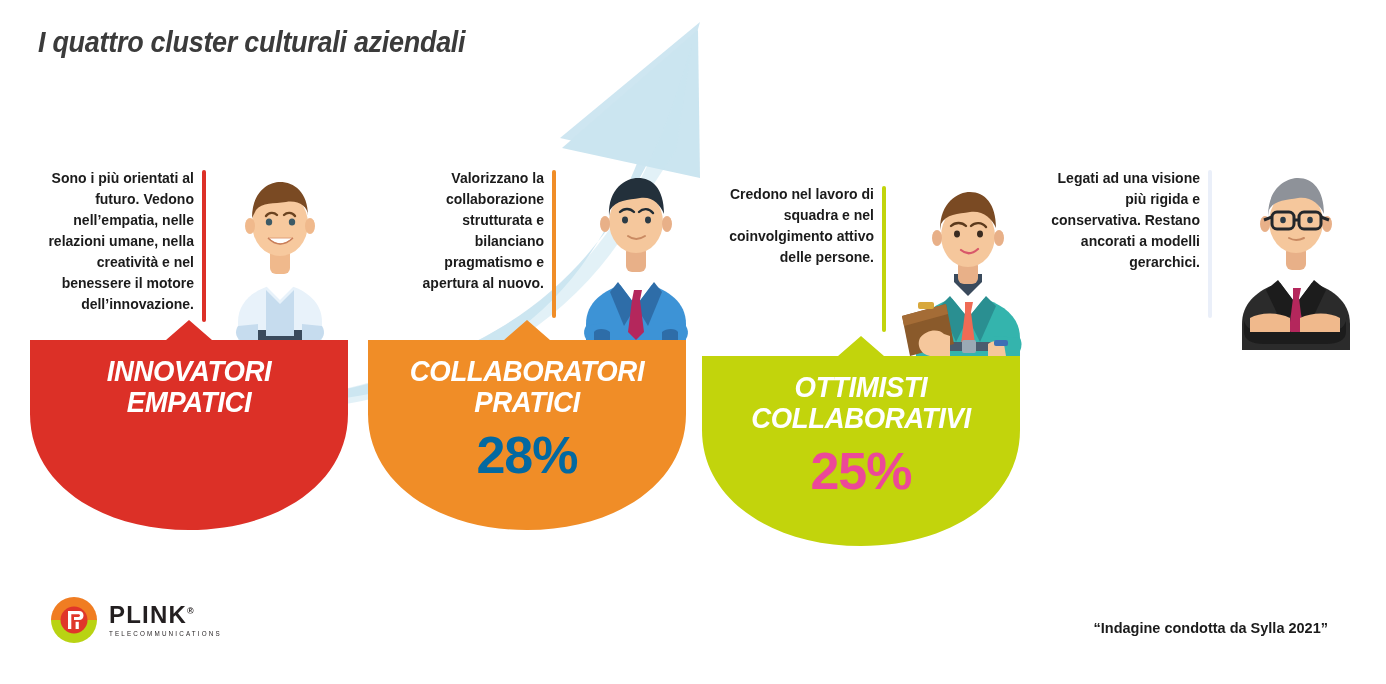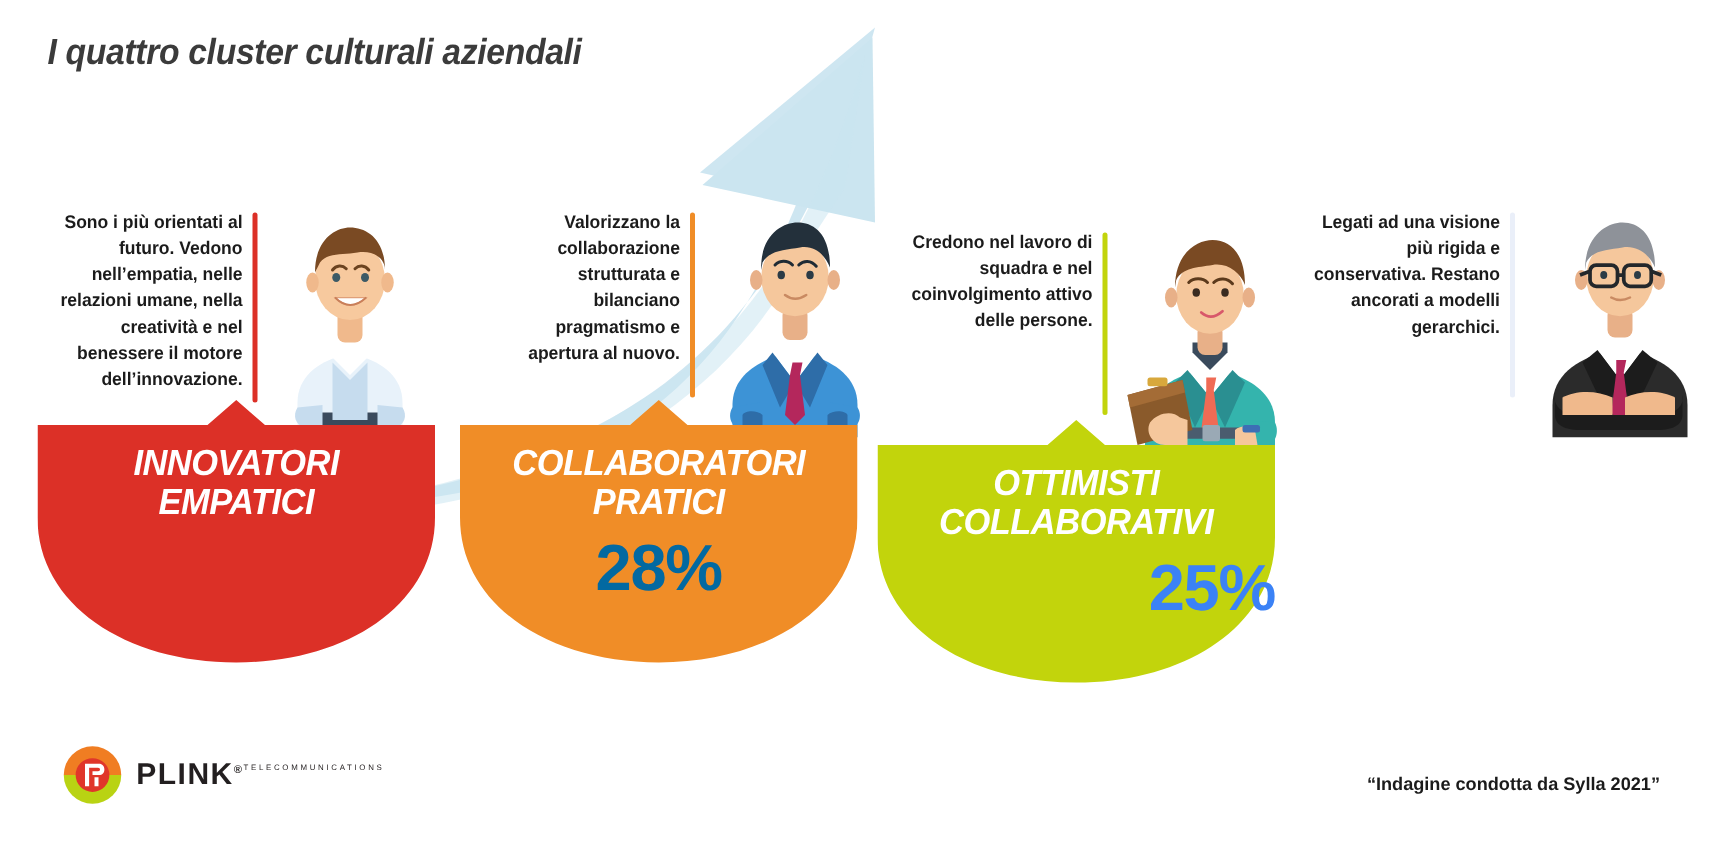--- a/index.html
+++ b/index.html
@@ -144,21 +144,21 @@
   
   #logo {
     position: absolute;
     left: 50px; top: 596px;
     height: 48px;
     display: flex;
     align-items: center;
     gap: 11px;
   }
   #logo-mark { width: 48px; height: 48px; }
-  #logo-word { display: flex; flex-direction: row; }
+  #logo-word { display: flex; flex-direction: column; }
   .logo-plink {
     font-size: 24px;
     font-weight: bold;
     letter-spacing: 1.2px;
     color: #231f20;
     font-family: "Liberation Sans", sans-serif;
     line-height: 1;
     position: relative;
   }
   .logo-reg {
@@ -308,21 +308,21 @@
       <path d="M73 94 Q81 101 90 93" stroke="#d8586a" stroke-width="2.2" fill="none" stroke-linecap="round"></path>
     </svg>
 
     <div class="card">
       <svg class="card-body" viewBox="0 0 318 215">
         <path d="M0 22 L136 22 L159 2 L182 22 L318 22 L318 96
                  C318 166 247 212 159 212 C71 212 0 166 0 96 Z" fill="#c2d40c"></path>
       </svg>
       <div class="card-text">
         <div class="cluster-name" style="color: rgb(255, 255, 255);">OTTIMISTI<br>COLLABORATIVI</div>
-        <div class="cluster-pct" style="color: #3b82f6; text-align: right;">25%</div>
+        <div class="cluster-pct" style="color: #ec4899;">25%</div>
       </div>
     </div>
   </div>
 
   <div class="column" id="col-3">
     <div class="desc">Legati ad una visione più rigida e conservativa. Restano ancorati a modelli gerarchici.</div>
     <div class="rule" style="background: rgb(234, 239, 249);"></div>
 
     <svg class="person" viewBox="0 0 160 210">
       <path d="M26 210 L26 184 C26 160 46 148 66 142 L94 142 C114 148 134 160 134 184 L134 210 Z" fill="#2b2b2b"></path>

